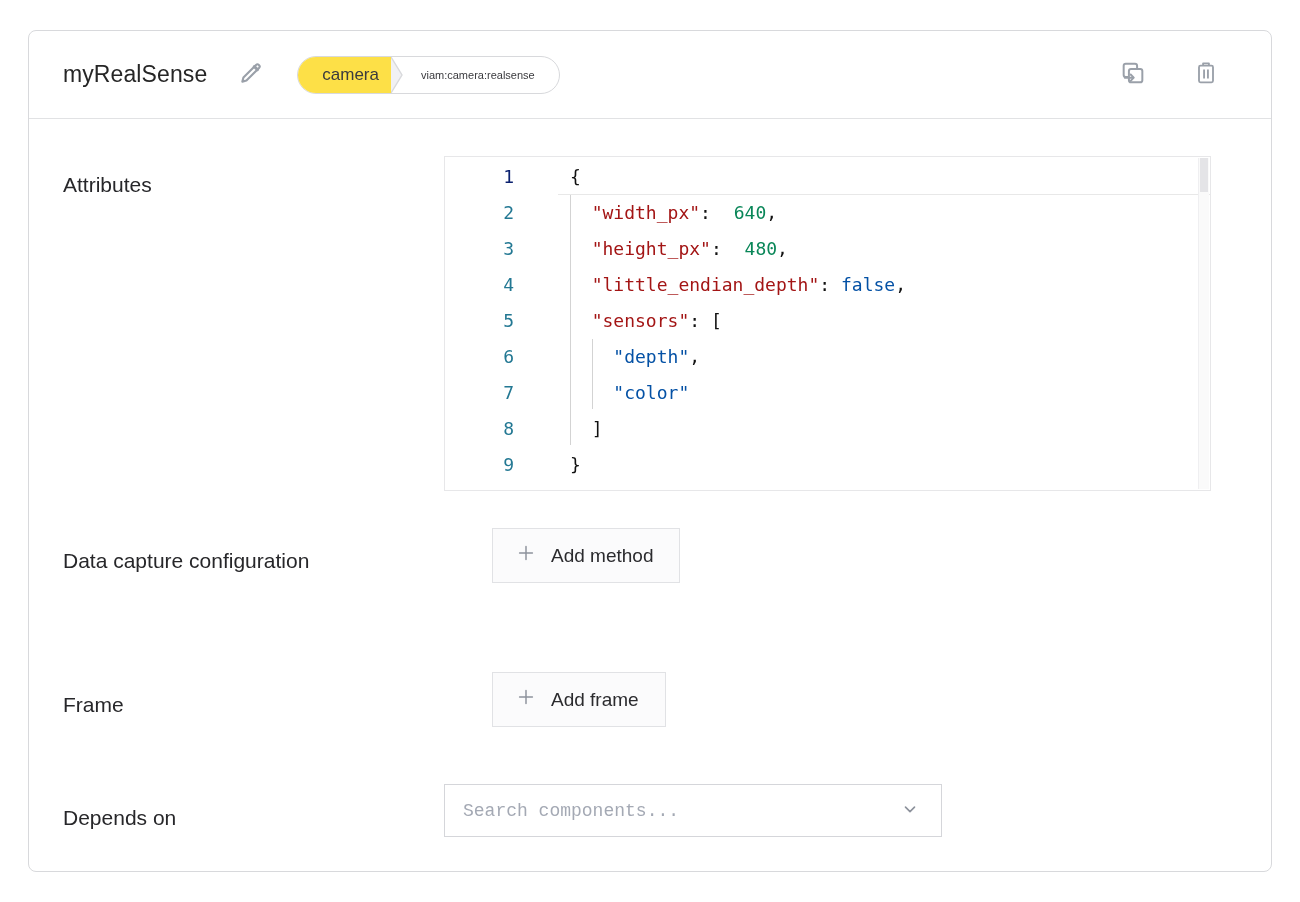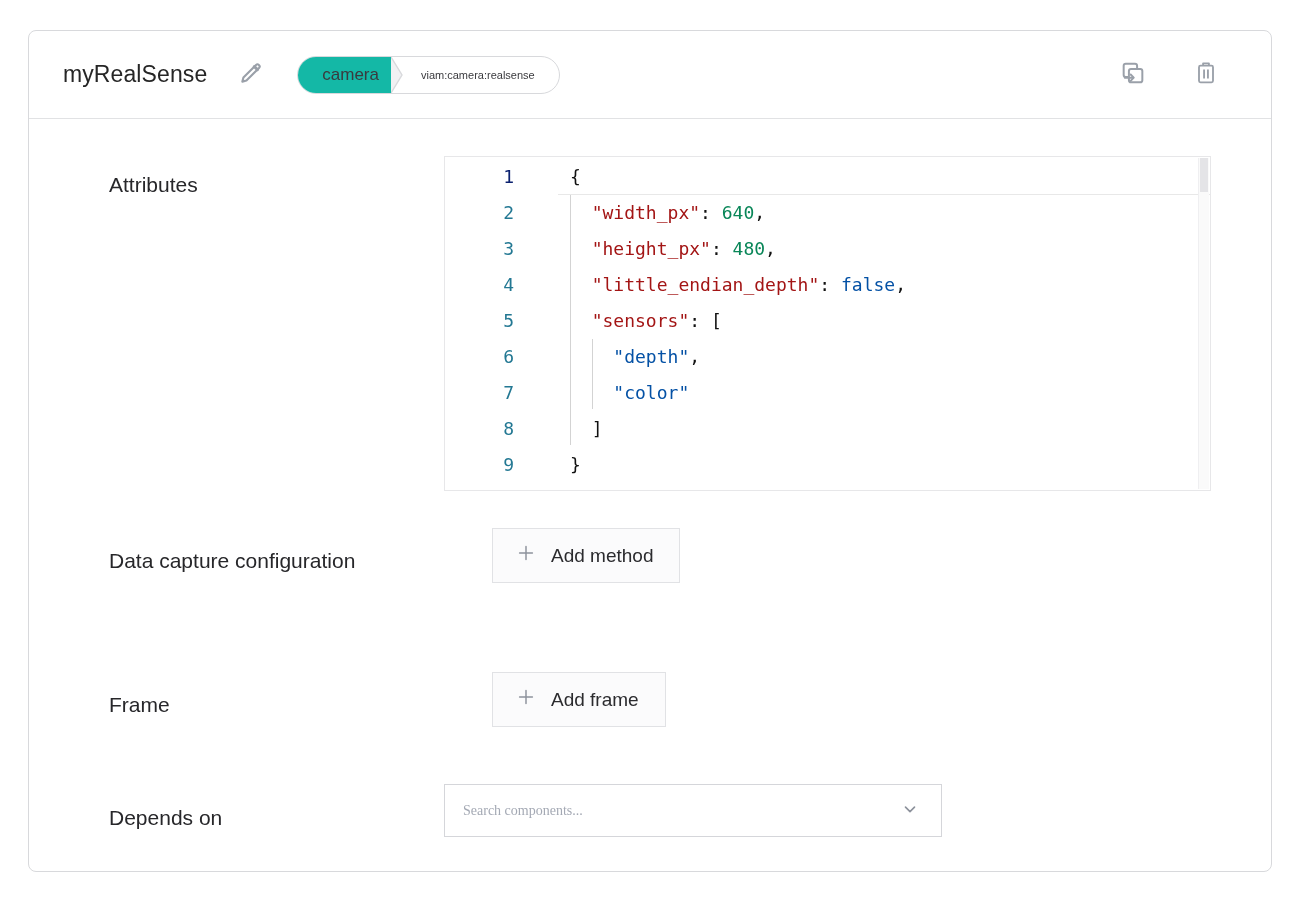--- a/index.html
+++ b/index.html
@@ -19,30 +19,30 @@
   }
   .title { font-size: 23px; font-weight: 500; color: #262626; letter-spacing: .1px; }
   .icon-btn { background: none; border: none; padding: 0; cursor: pointer; display: inline-flex; align-items: center; }
   .edit-btn { margin-left: 30px; }
   .pill {
     margin-left: 32px; height: 38px; display: inline-flex; align-items: stretch;
     border: 1px solid #d8d9dc; border-radius: 19px; overflow: hidden; background: #fff;
   }
   .pill-left {
     display: flex; align-items: center; padding: 0 12px 0 24px;
-    background: #14b8a6; font-size: 17px; color: #3a3a3e;
+    background: #fde047; font-size: 17px; color: #3a3a3e;
   }
   .pill-sep { display: block; height: 36px; }
   .pill-right { display: flex; align-items: center; padding: 0 24px 0 16px; font-size: 11px; color: #3a3a3e; }
   .header-actions { margin-left: auto; display: flex; align-items: center; gap: 46px; }
 
   
   .row { display: flex; padding-left: 34px; }
   .row-label { width: 381px; flex: none; padding-top: 14px; }
-  .row-label .lbl { display: block; max-width: 250px; font-size: 21px; line-height: 38px; color: #27272a; margin-left: 46px; }
+  .row-label .lbl { display: block; max-width: 250px; font-size: 21px; line-height: 38px; color: #27272a; }
   .row-attributes { margin-top: 37px; }
   .row-attributes .row-label { padding-top: 10px; }
   .row-datacapture { margin-top: 37px; min-height: 88px; }
   .row-frame { margin-top: 56px; }
   .row-depends { margin-top: 57px; align-items: flex-end; }
 
   
   .editor {
     position: relative; width: 767px; height: 335px;
     border: 1px solid #e7e7e9; background: #fff; overflow: hidden;
@@ -57,21 +57,21 @@
   }
   .ln {
     flex: none; width: 125px; padding-right: 56px; text-align: right;
     color: var(--tok-ln, #237893); user-select: none;
   }
   .code-row.active .ln { color: var(--tok-ln_active, #0b216f); }
   .code { white-space: pre; color: var(--tok-punct, #111); }
   .tok-punct { color: var(--tok-punct, #111); }
   .tok-key  { color: var(--tok-key, #a31515); }
   .tok-str  { color: var(--tok-str, #0451a5); }
-  .tok-num  { color: var(--tok-num, #098658); }
+  .tok-num  { color: var(--tok-num, #098658); margin-left: 12px; }
   .tok-kw   { color: var(--tok-kw, #0451a5); }
   .indent-guide { position: absolute; width: 1px; background: #d3d3d3; left: 125px; }
   .guide-1 { top: 38px; height: 250px; }
   .guide-2 { top: 182px; height: 70px; left: 147px; }
   .editor-scrollbar {
     position: absolute; top: 1px; right: 1px; bottom: 1px; width: 11px;
     background: #fafafa; border-left: 1px solid #efeff1;
   }
   .editor-scrollbar .thumb { position: absolute; top: 0; left: 1px; right: 1px; height: 34px; background: #e4e4e7; }
 
@@ -80,22 +80,22 @@
     display: inline-flex; align-items: center; gap: 14px; height: 55px;
     padding: 0 26px 0 22px; background: #fbfbfc; border: 1px solid #e1e2e5;
     font-family: "Liberation Sans", sans-serif; font-size: 19px; color: #2b2b2e; cursor: pointer; margin-left: 48px;
   }
   .select-box {
     position: relative; width: 498px; height: 53px;
     border: 1px solid #d5d6da; background: #fff; display: flex; align-items: center;
   }
   .select-box input {
     border: none; outline: none; width: 100%; height: 100%;
-    padding: 0 50px 0 18px; font-family: Liberation Serif, serif;
-    font-size: 14px; color: #3a3a3e; background: transparent;
+    padding: 0 50px 0 18px; font-family: Liberation Mono, monospace;
+    font-size: 18px; color: #3a3a3e; background: transparent;
   }
   .select-box input::placeholder { color: #a4a9b4; opacity: 1; }
   .select-chevron { position: absolute; right: 22px; top: 50%; transform: translateY(-50%); pointer-events: none; }
 </style>
 </head>
 <body>
 
 <div class="card">
 
   <div class="card-header">

